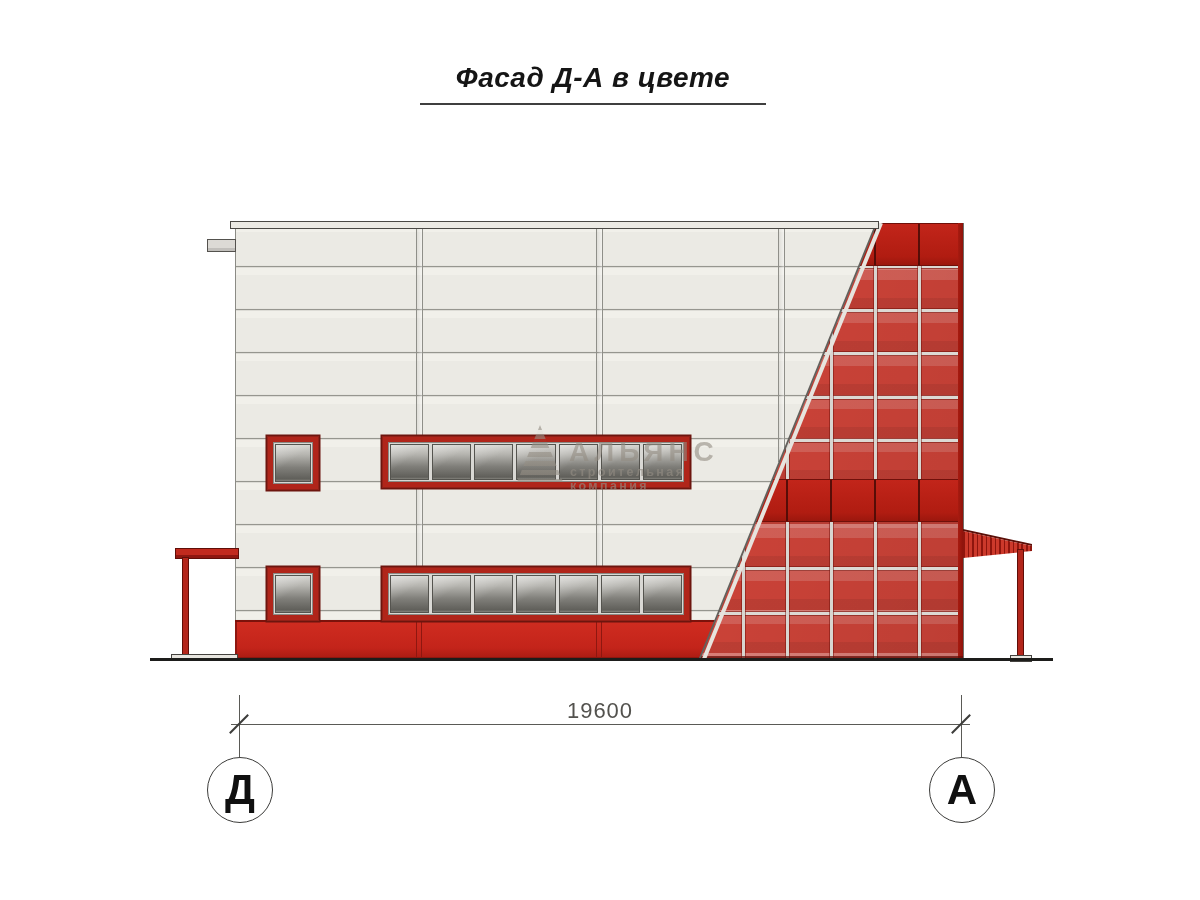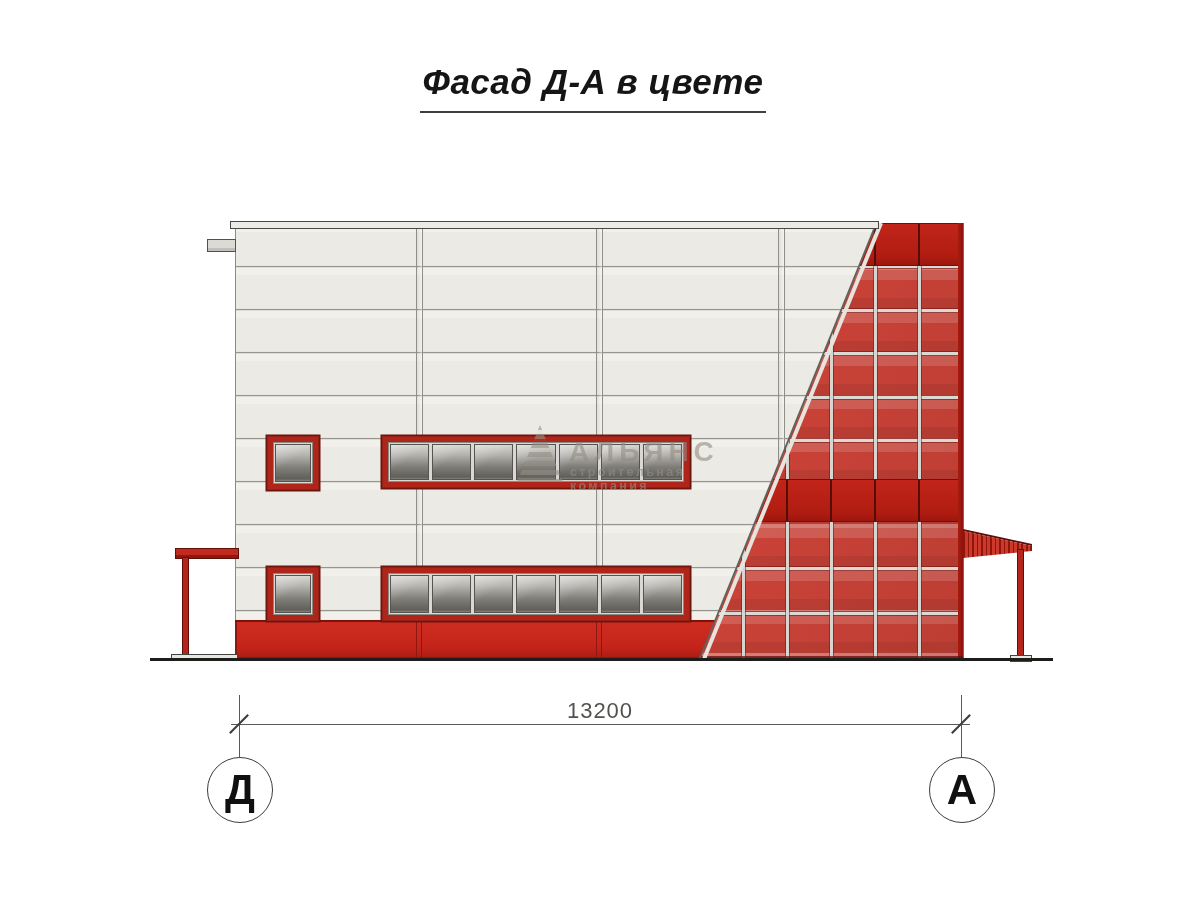--- a/index.html
+++ b/index.html
@@ -1,21 +1,21 @@
 <!DOCTYPE html>
 <html><head>
 <meta charset="utf-8">
 <style>
   html,body{margin:0;padding:0;background:#ffffff;}
   .page{position:relative;width:1200px;height:900px;background:#fff;overflow:hidden;
         font-family:"Liberation Sans", sans-serif;}
 
   
   .title{position:absolute;left:420px;top:62px;width:346px;text-align:center;
-         font-style:italic;font-weight:700;font-size:35px;color:#151515;
+         font-style:italic;font-weight:700;font-size:28px;color:#151515;
          padding-bottom:9px;border-bottom:2px solid #3f3f3f;letter-spacing:.5px;}
 
   
   .building{position:absolute;left:235px;top:223px;width:728px;height:436px;}
   .facade{position:absolute;inset:0;z-index:1;background-color:#edece6;
     background-image:
       repeating-linear-gradient(180deg,
         #96968f 0 1px, #dddcd6 1px 2px,
         #f1f0ea 2px 9px, #ebeae4 9px 42px, #e6e5df 42px 43px);
     border-left:1.5px solid #8b8b85;}
@@ -229,21 +229,21 @@
   <div class="rc-post"></div>
   <div class="rc-pad"></div>
 
   <div class="ground"></div>
 
   <div class="dim-line"></div>
   <div class="dim-ext dim-ext-l"></div>
   <div class="dim-ext dim-ext-r"></div>
   <div class="dim-tick tick-l"></div>
   <div class="dim-tick tick-r"></div>
-  <div class="dim-label">13200</div>
+  <div class="dim-label">19600</div>
 
   <div class="axis-circle axis-l">Д</div>
   <div class="axis-circle axis-r">А</div>
 
   <div class="watermark">
     <div class="wm-pyramid"></div>
     <div class="wm-name">АЛЬЯНС</div>
     <div class="wm-tag">строительная компания</div>
   </div>
 

